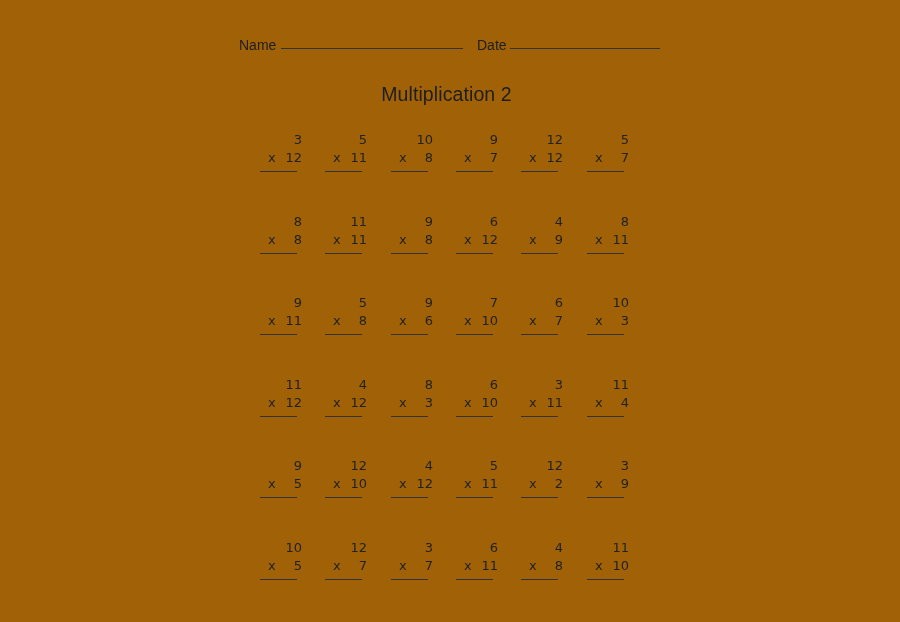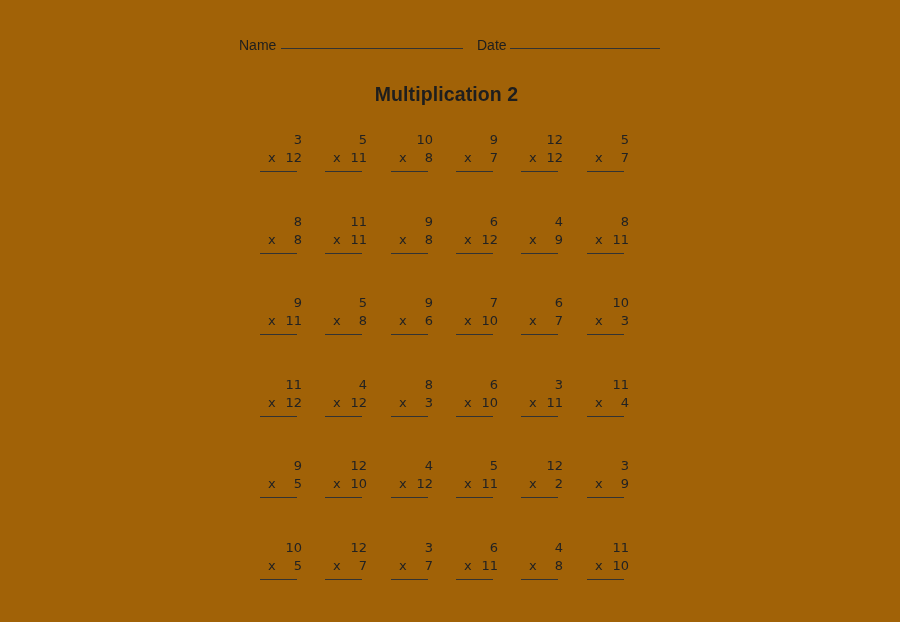--- a/index.html
+++ b/index.html
@@ -44,21 +44,21 @@
     #date-field { left: 238px; }
     #date-field .line { left: 33px; width: 150px; }
 
     .title {
       position: absolute;
       top: 83px;
       left: 0;
       width: 893px;
       text-align: center;
       font-size: 19.5px;
-      font-weight: bold;
+      font-weight: normal;
       letter-spacing: 0.1px;
     }
 
     .grid {
       position: absolute;
       top: 131px;
       left: 258px;
       width: 380px;
       height: 460px;
     }

